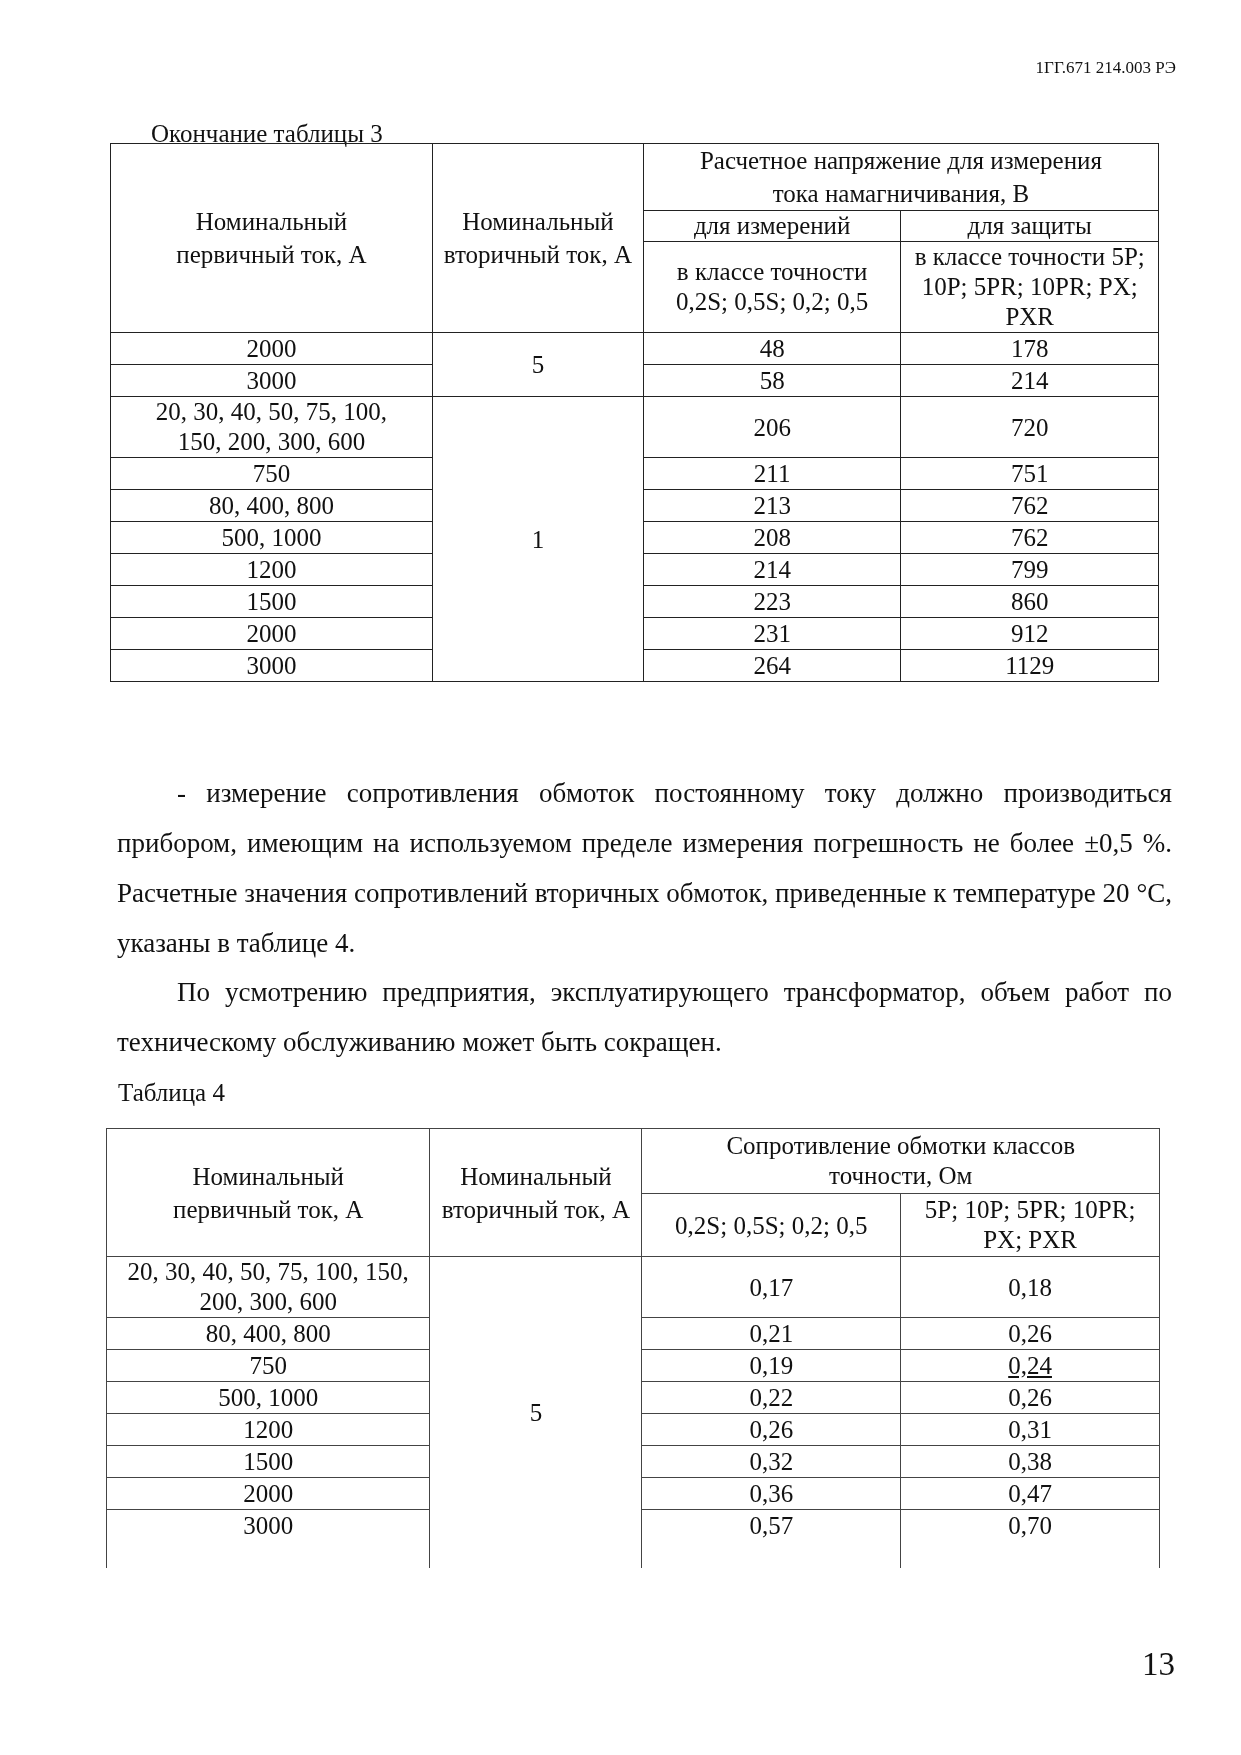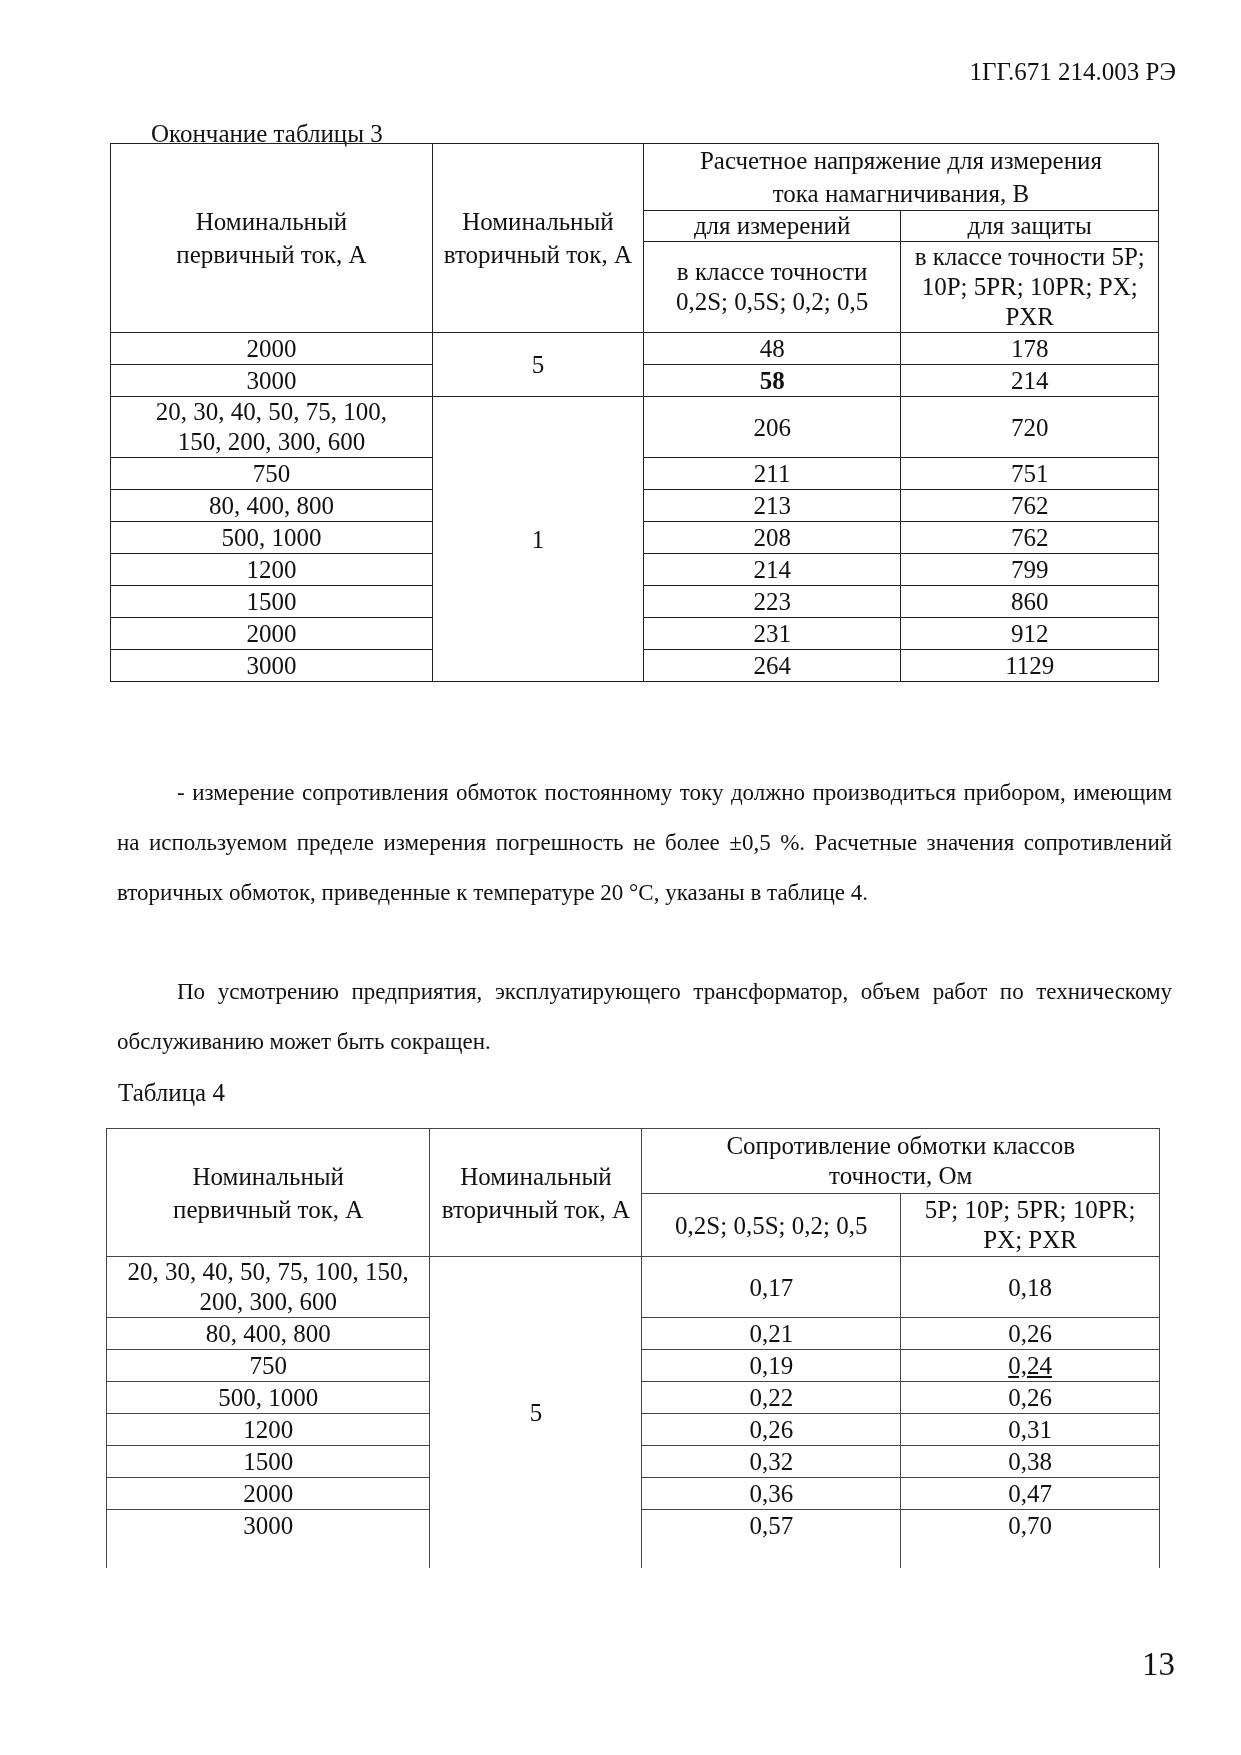--- a/index.html
+++ b/index.html
@@ -1,32 +1,32 @@
 <!DOCTYPE html>
 <html><head>
   <meta charset="utf-8">
   <style>
     html, body { margin: 0; padding: 0; background: #ffffff; }
     body {
       width: 1241px; height: 1755px; position: relative; overflow: hidden;
       font-family: "Liberation Serif", "DejaVu Serif", serif;
       color: #111; font-size: 25px;
     }
-    .doc-code { position: absolute; top: 58px; right: 65px; font-size: 25px; }
+    .doc-code { position: absolute; top: 58px; right: 65px; font-size: 17px; }
     .caption { position: absolute; left: 111px; font-size: 25px; }
     #cap3 { top: 120px; margin-left: 40px; }
     #cap4 { top: 1079px; left: 118px; }
     table { position: absolute; border-collapse: collapse; table-layout: fixed; }
     td { border: 1.5px solid #222; text-align: center; vertical-align: middle;
          padding: 0 4px; line-height: 33px; font-size: 25px; }
     #t3 { left: 110px; top: 143px; width: 1049px; }
     #t4 { left: 106px; top: 1128px; width: 1054px; }
     #t4 td { border-color: #444; }
     .para { position: absolute; left: 117px; width: 1055px; line-height: 50px;
-            text-align: justify; text-align-last: left; font-size: 23px; }
+            text-align: justify; text-align-last: left; font-size: 27px; }
     #p1 { top: 768px; text-indent: 60px; }
     #p2 { top: 967px; text-indent: 60px; }
     .page-num { position: absolute; top: 1646px; right: 66px; font-size: 33px; }
     .hdr-row td { }
   </style>
 </head>
 <body>
 
 <div class="doc-code">1ГГ.671 214.003 РЭ</div>
 
@@ -54,21 +54,21 @@
       <td style="line-height:30px">в классе точности 5P; 10P; 5PR; 10PR; PX; PXR</td>
     </tr>
   <tr>
         <td style="height: 31px; line-height: 31px;">2000</td>
         <td rowspan="2">5</td>
         <td style="line-height: 31px;">48</td>
         <td style="line-height: 31px;">178</td>
       </tr>
       <tr>
         <td style="height: 31px; line-height: 31px;">3000</td>
-        <td style="line-height: 31px; font-weight: bold;">58</td>
+        <td style="line-height: 31px;">58</td>
         <td style="line-height: 31px;">214</td>
       </tr>
       <tr>
         <td style="height: 60px; line-height: 30px; padding: 0px 20px;">20, 30, 40, 50, 75, 100, 150, 200, 300, 600</td>
         <td rowspan="8">1</td>
         <td style="line-height: 31px;">206</td>
         <td style="line-height: 31px; margin-top: 48px;">720</td>
       </tr>
       <tr>
         <td style="height: 31px; line-height: 31px;">750</td>

